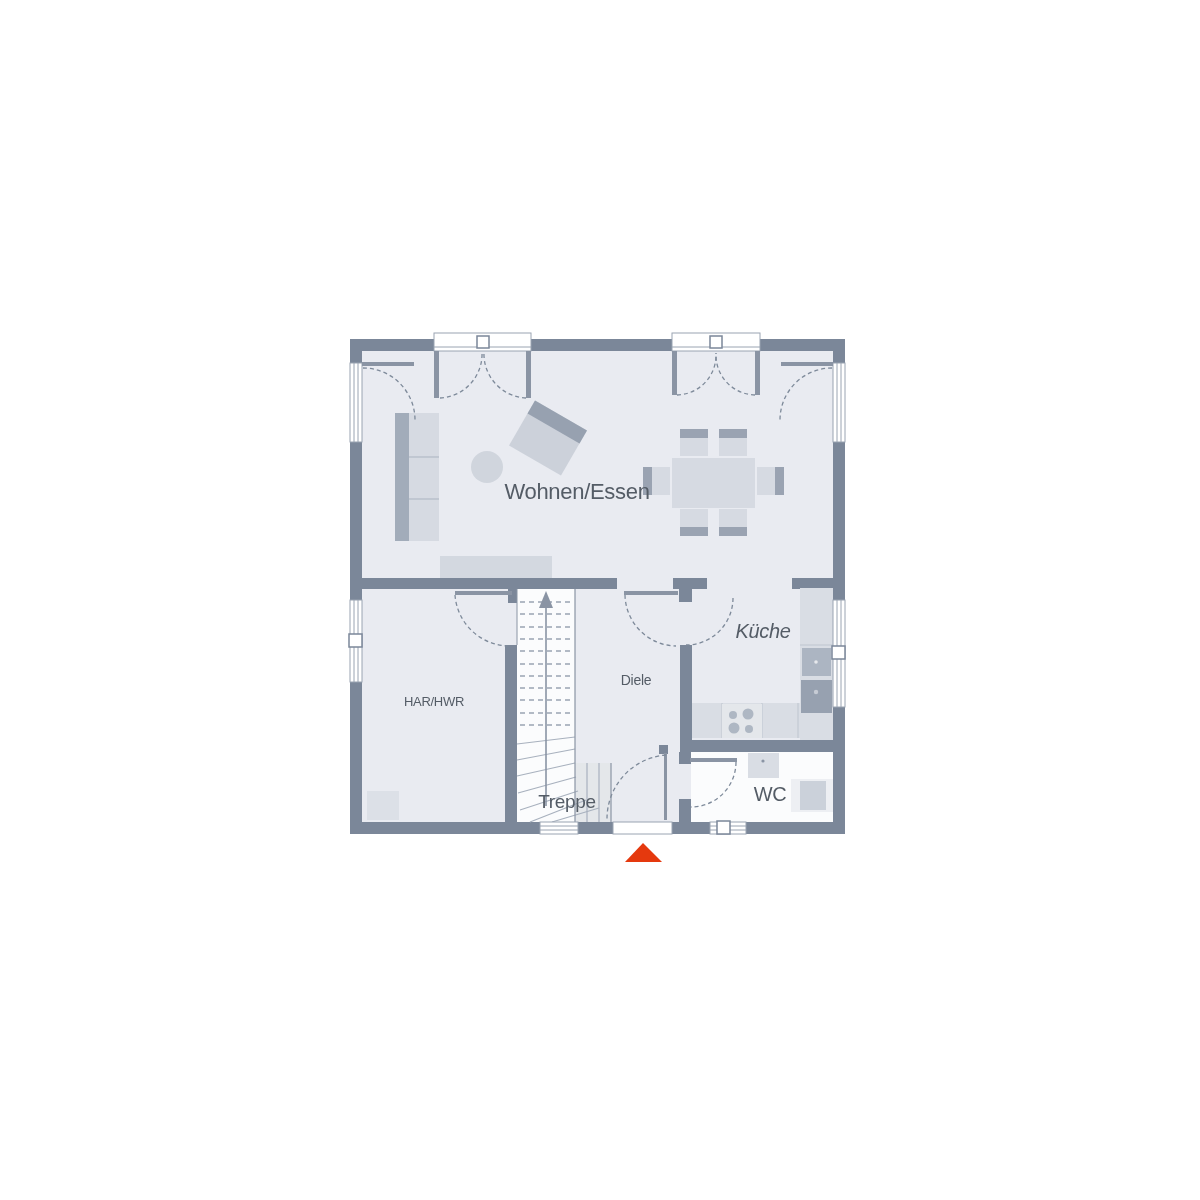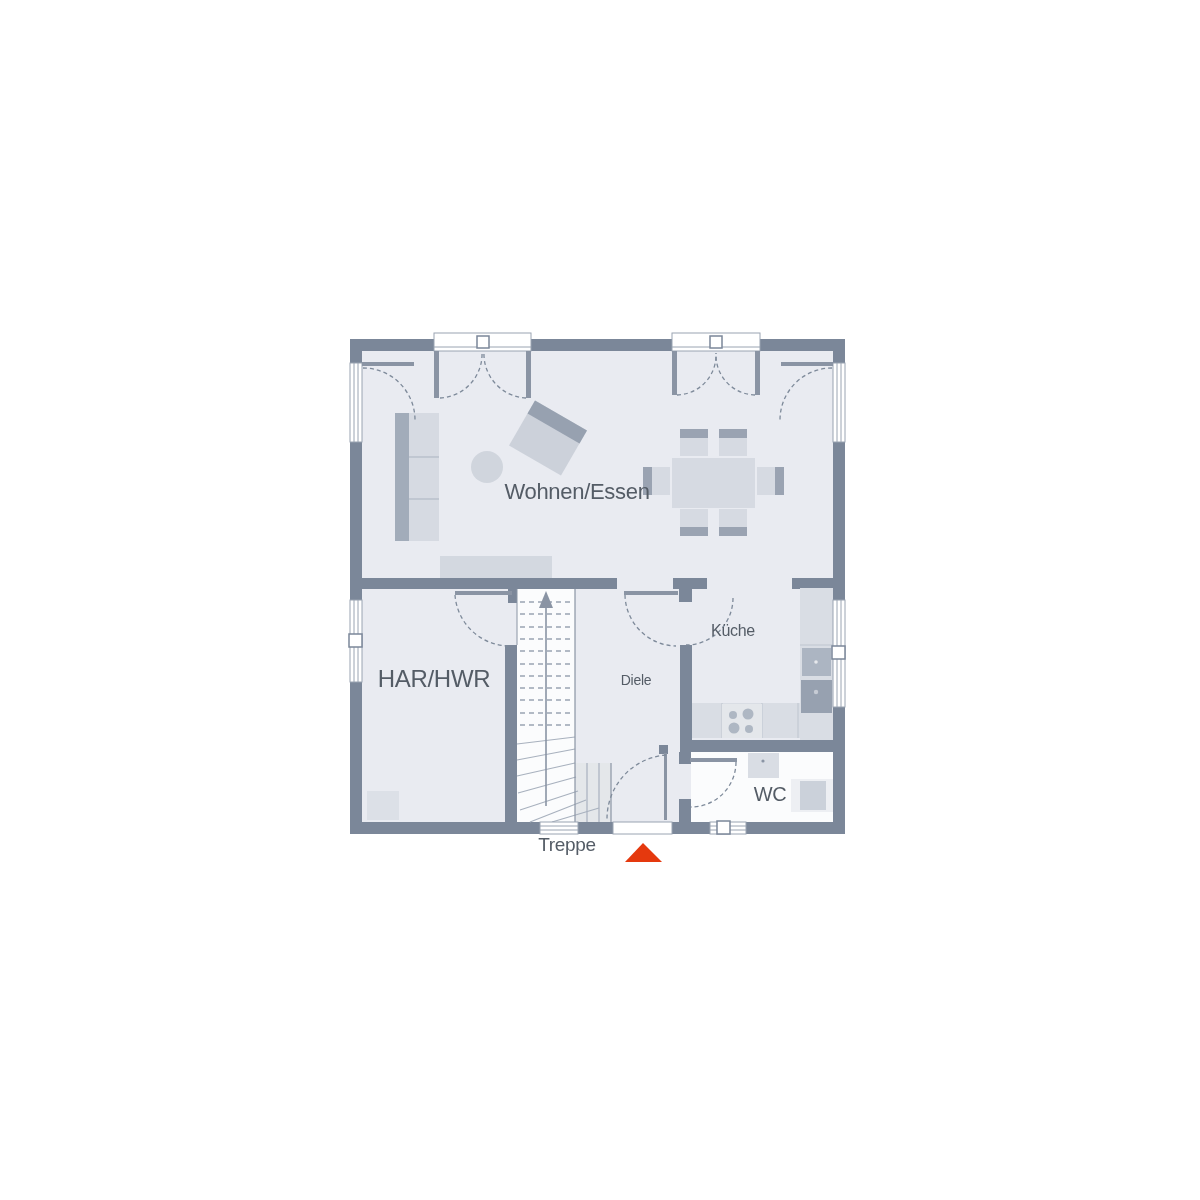--- a/index.html
+++ b/index.html
@@ -228,19 +228,19 @@
   <g>
     <rect x="690" y="758" width="47" height="4" fill="#8A94A4"></rect>
     <path d="M 736 762 A 45 45 0 0 1 691 807" fill="none" stroke="#7E8A9A" stroke-width="1.3" stroke-dasharray="4 3"></path>
   </g>
 
   <polygon points="625,862 662,862 643,843" fill="#E5390E"></polygon>
 
 </svg>
 
 <div class="room-label" style="left:577px;top:492px;font-size:22px;">Wohnen/Essen</div>
-<div class="room-label" style="left:434px;top:679px;font-size:24px;">HAR/HWR</div>
+<div class="room-label" style="left:434px;top:701px;font-size:13px;">HAR/HWR</div>
 <div class="room-label" style="left:636px;top:680px;font-size:14px;">Diele</div>
-<div class="room-label" style="left:733px;top:631px;font-size:16px;">Küche</div>
-<div class="room-label" style="left:567px;top:802px;font-size:19px;margin-top:43px;">Treppe</div>
+<div class="room-label" style="left:763px;top:631px;font-size:20px;font-style:italic;">Küche</div>
+<div class="room-label" style="left:567px;top:802px;font-size:19px;">Treppe</div>
 <div class="room-label" style="left:754px;top:794px;font-size:20px;margin-left:16px;">WC</div>
 
 </div>
 
 </body></html>

